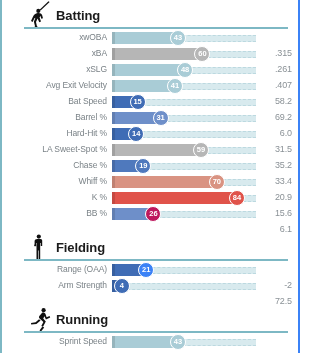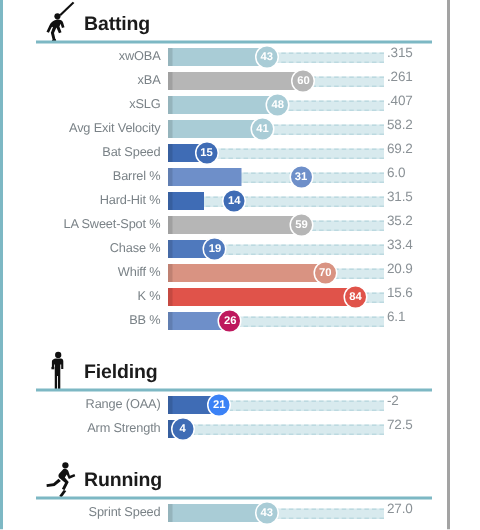--- a/index.html
+++ b/index.html
@@ -13,21 +13,21 @@
     font-family: "Liberation Sans", sans-serif;
     overflow: hidden;
   }
   #card {
     position: relative;
     width: 300px;
     height: 353px;
     box-sizing: border-box;
     background: #ffffff;
     border-left: 2px solid #7db8c4;
-    border-right: 2px solid #a3a3a3;
+    border-right: 2px solid #3b82f6;
     padding: 0;
   }
   .section {
     position: relative;
   }
   .section-head {
     position: relative;
     height: 30px;
   }
   .section-icon {
@@ -123,23 +123,23 @@
     box-sizing: border-box;
     color: #ffffff;
     font-size: 7.5px;
     font-weight: bold;
     line-height: 13.2px;
     text-align: center;
   }
   .stat-value {
     position: absolute;
     right: 6px;
-    top: 0;
+    top: 18px;
     width: 34px;
-    text-align: left;
+    text-align: right;
     font-size: 9px;
     color: #8a9196;
     letter-spacing: -0.1px;
   }
   .spacer-md { height: 10px; }
 </style>
 </head>
 <body>
 
 <div id="card">
@@ -215,32 +215,32 @@
           </div>
           <span class="stat-value">69.2</span>
         </div>
         <div class="stat-row">
           <span class="stat-label">Barrel %</span>
           <div class="track-wrap">
             <span class="track-fill-bg"></span>
             <span class="track"></span>
             <span class="bar" style="background: rgb(110, 143, 201); width: calc(31% + 4px);"></span>
             <span class="bar-cap" style="background: rgb(110, 143, 201); filter: brightness(0.88);"></span>
-            <span class="bubble" style="background: rgb(110, 143, 201); left: calc(31% - 4px); margin-left: 40px;">31</span>
+            <span class="bubble" style="background: rgb(110, 143, 201); left: calc(31% - 4px);">31</span>
           </div>
           <span class="stat-value">6.0</span>
         </div>
         <div class="stat-row">
           <span class="stat-label">Hard-Hit %</span>
           <div class="track-wrap">
             <span class="track-fill-bg"></span>
             <span class="track"></span>
             <span class="bar" style="background: rgb(63, 108, 181); width: calc(14% + 4px);"></span>
             <span class="bar-cap" style="background: rgb(63, 108, 181); filter: brightness(0.88);"></span>
-            <span class="bubble" style="background: rgb(63, 108, 181); left: calc(14% - 4px); margin-left: 20px;">14</span>
+            <span class="bubble" style="background: rgb(63, 108, 181); left: calc(14% - 4px);">14</span>
           </div>
           <span class="stat-value">31.5</span>
         </div>
         <div class="stat-row">
           <span class="stat-label">LA Sweet-Spot %</span>
           <div class="track-wrap">
             <span class="track-fill-bg"></span>
             <span class="track"></span>
             <span class="bar" style="background: rgb(182, 182, 182); width: calc(59% + 4px);"></span>
             <span class="bar-cap" style="background: rgb(182, 182, 182); filter: brightness(0.88);"></span>

